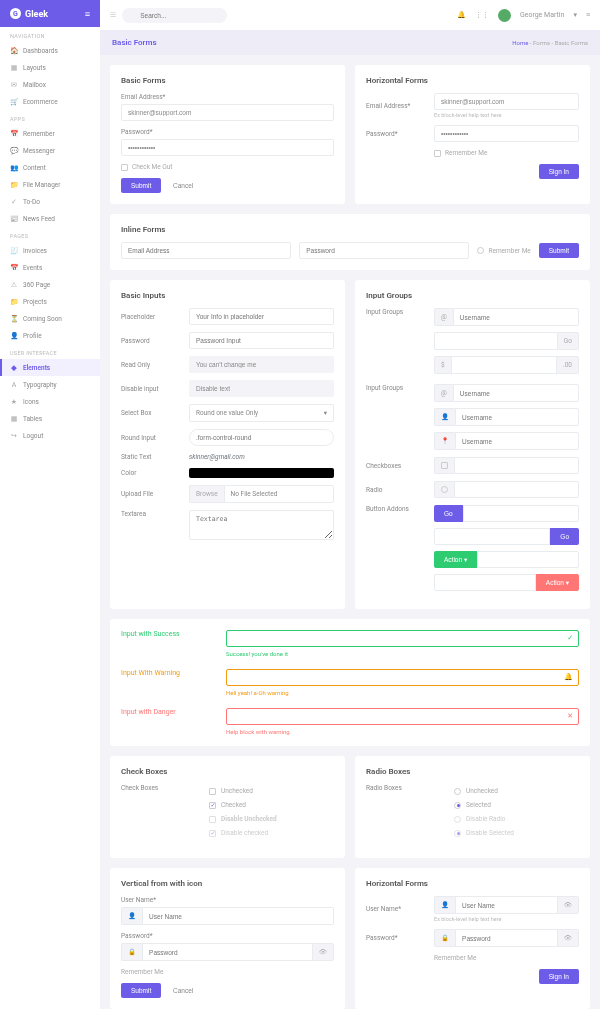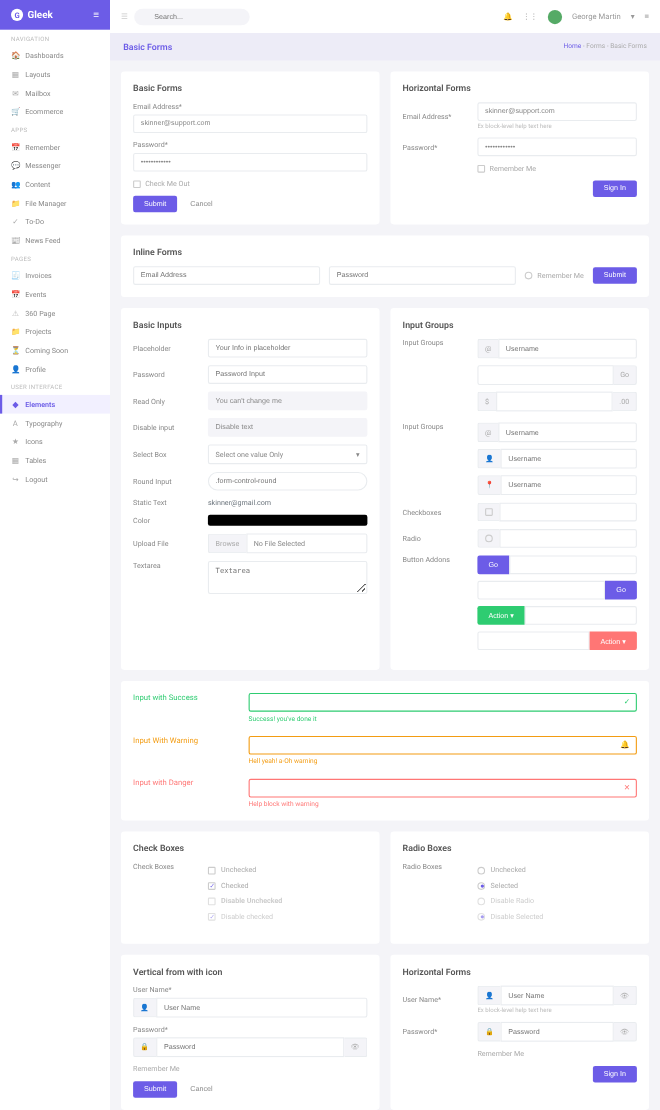--- a/index.html
+++ b/index.html
@@ -67,21 +67,21 @@
 .valid-success .lbl, .valid-success .help { color: #2ecc71; }
 .valid-success .form-control { border-color: #2ecc71; }
 .valid-warning .lbl, .valid-warning .help { color: #f39c12; }
 .valid-warning .form-control { border-color: #f39c12; }
 .valid-danger .lbl, .valid-danger .help { color: #ff7675; }
 .valid-danger .form-control { border-color: #ff7675; }
 .valid-row .help { font-size:6px; margin-top:3px; }
 .valid-row .input-wrap { position:relative; }
 .valid-row .mark { position:absolute; right:6px; top:4px; font-size:7px; }
 
-.radio-item, .check-item { font-size:6.5px; color:#aaa; padding:3px 0; display:flex; align-items:center; gap:5px; }
+.radio-item, .check-item { font-size:6.5px; color:#aaa; padding:3px 0; display:flex; align-items:center; gap:5px;margin-left:20px; }
 
 .cb { width:7px; height:7px; border:1px solid #ccc; border-radius:1px; display:inline-block; }
 .cb.checked::after { content:"✓"; font-size:6px; color:#6c5ce7; position:relative; top:-2px; left:0.5px;}
 .rd { width:7px; height:7px; border:1px solid #ccc; border-radius:50%; display:inline-block; }
 .rd.checked::after { content:""; display:block; width:3px; height:3px; background:#6c5ce7; border-radius:50%; margin:1.5px;}
 textarea.form-control { resize:vertical; height:30px;}
 </style>
 </head>
 <body>
 
@@ -282,31 +282,31 @@
             <span class="lbl">Read Only</span>
             <input class="form-control ro" readonly="" value="You can't change me" style="">
           </div>
         <div class="row2">
             <span class="lbl">Disable input</span>
             <input class="form-control ro" disabled="" value="Disable text" style="">
           </div>
         <div class="row2">
             <span class="lbl">Select Box</span>
             <div class="form-control" style="display:flex;justify-content:space-between;">
-              <span>Select one value Only</span>
+              <span>Round one value Only</span>
               <span>▾</span>
             </div>
           </div>
         <div class="row2">
             <span class="lbl">Round Input</span>
             <input class="form-control" style="border-radius: 10px;" placeholder=".form-control-round">
           </div>
         <div class="row2">
             <span class="lbl">Static Text</span>
-            <span style="font-size:6.5px;">skinner@gmail.com</span>
+            <span style="font-size:6.5px;font-style:italic;">skinner@gmail.com</span>
           </div>
         <div class="row2">
             <span class="lbl">Color</span>
             <div class="color-bar"></div>
           </div>
         <div class="row2">
             <span class="lbl">Upload File</span>
             <div class="input-group">
               <span class="addon">Browse</span>
               <span class="form-control">No File Selected</span>

